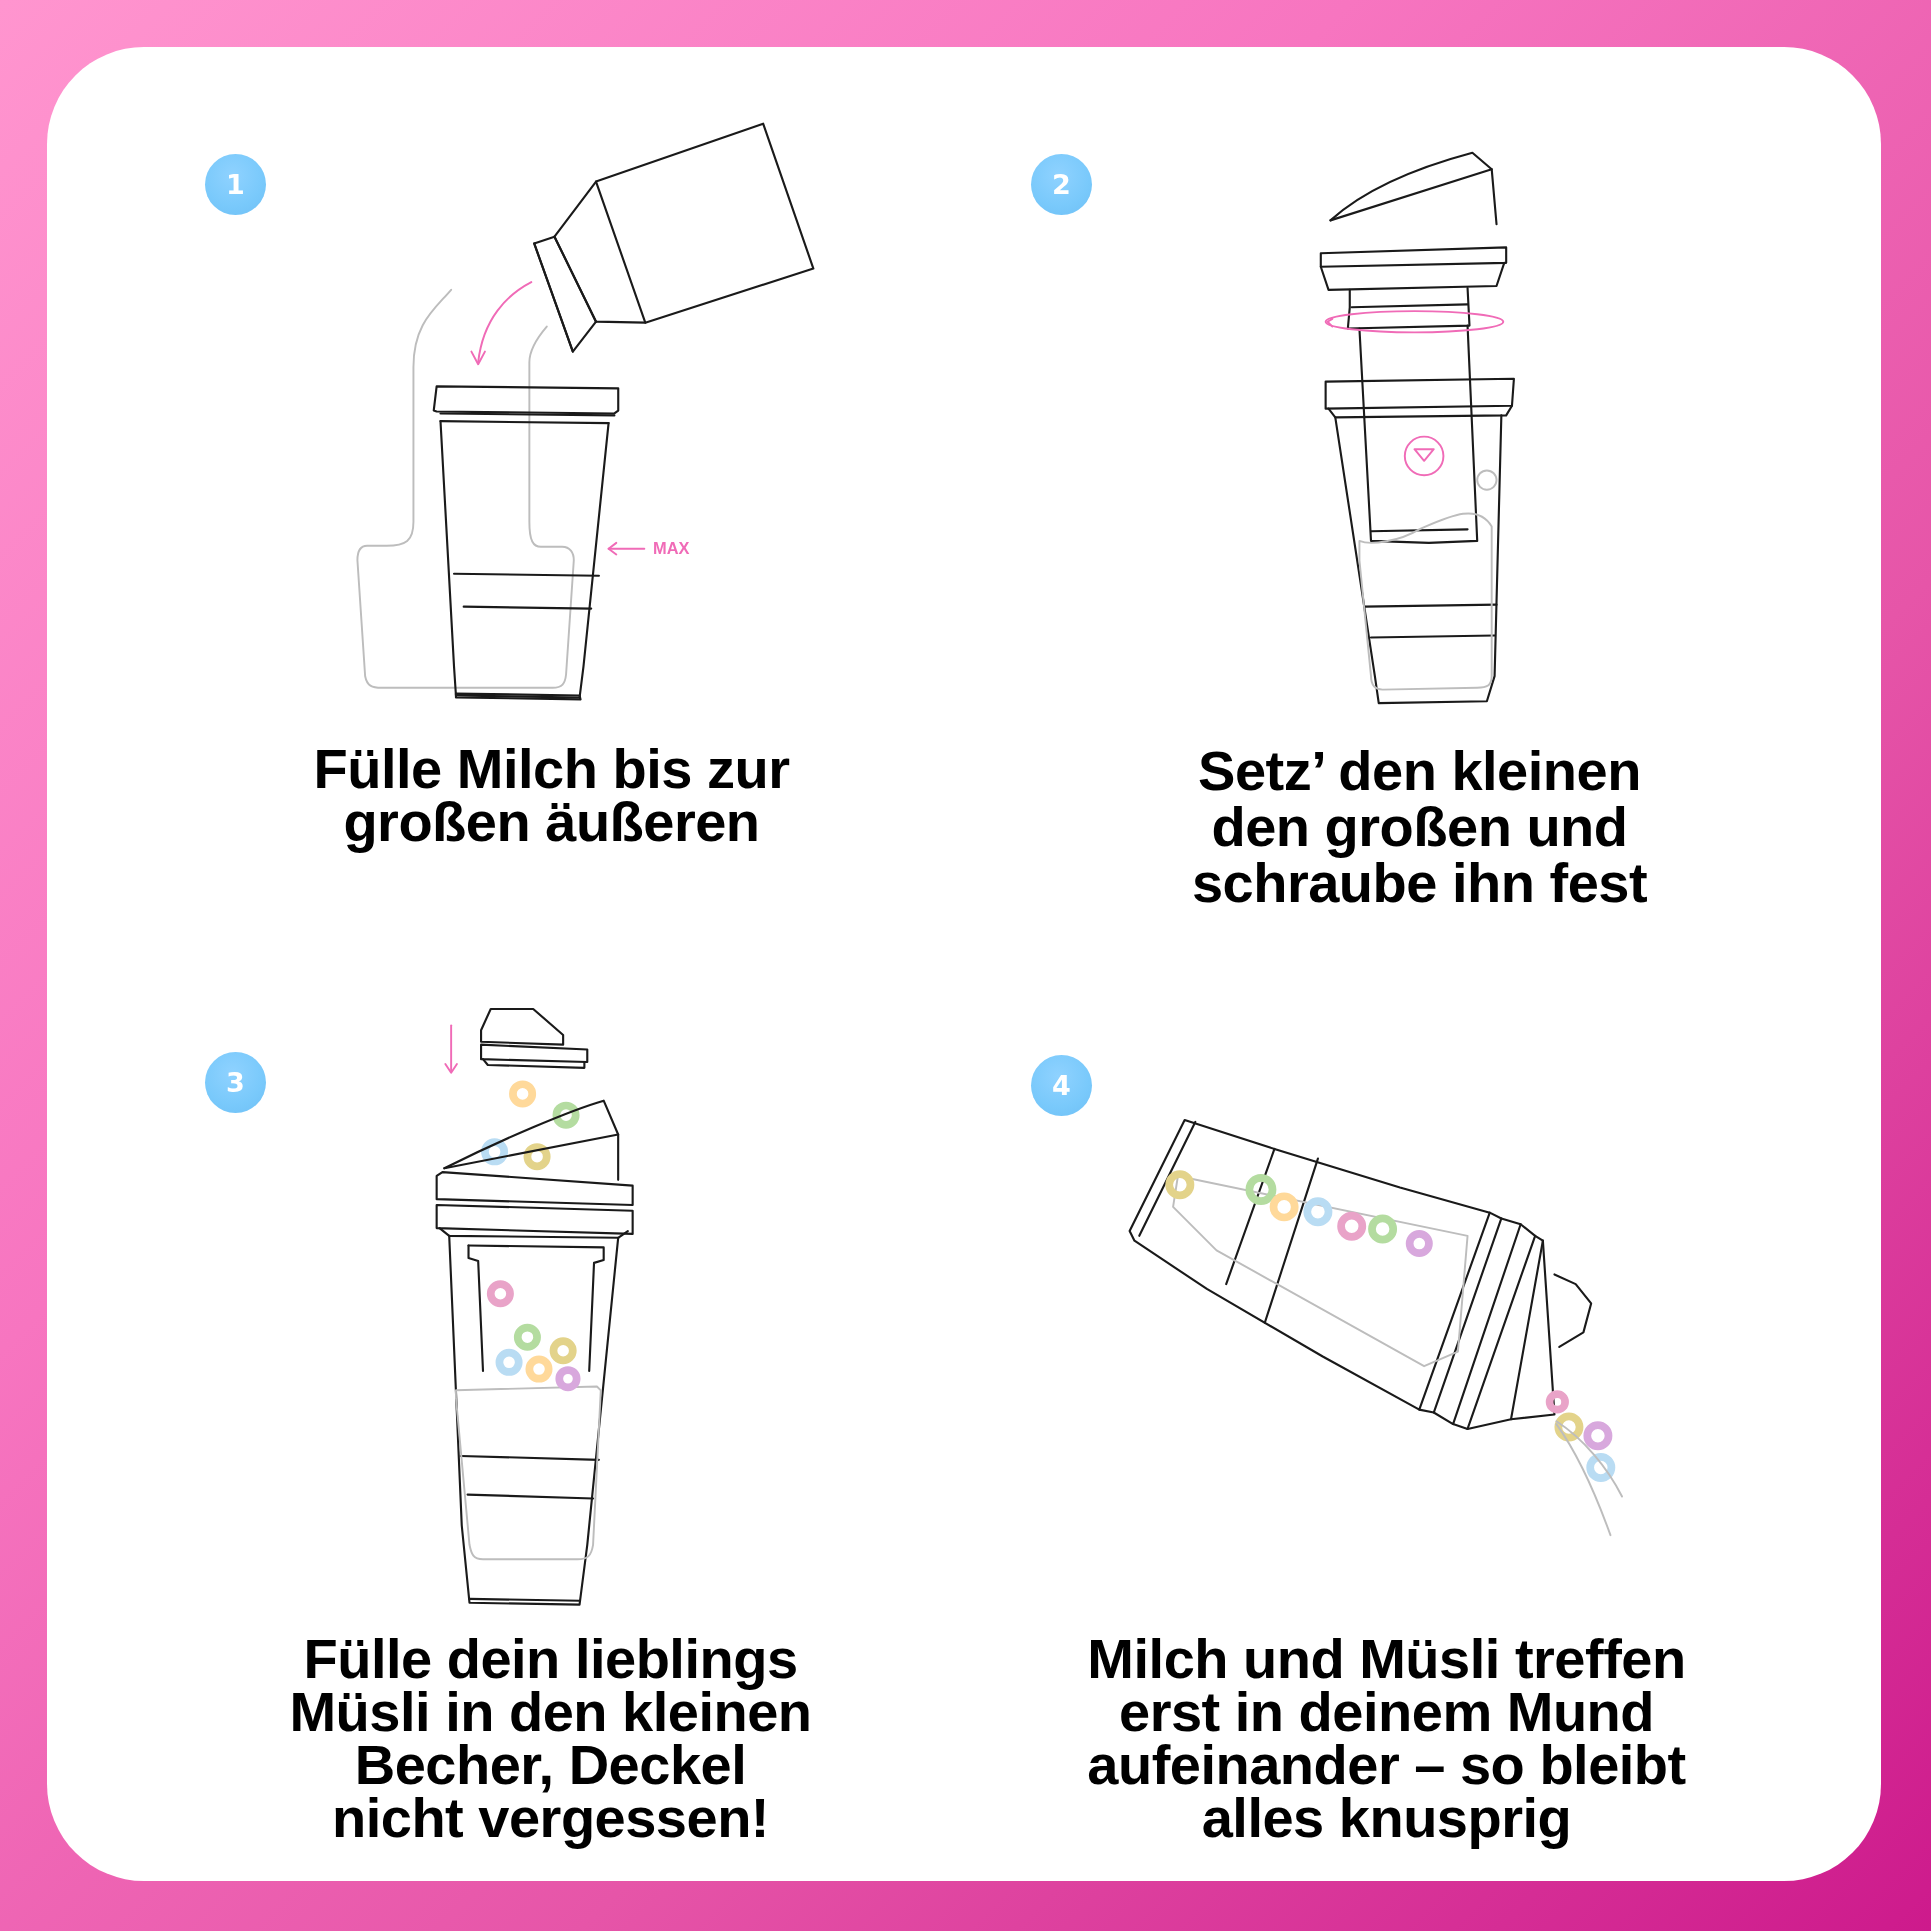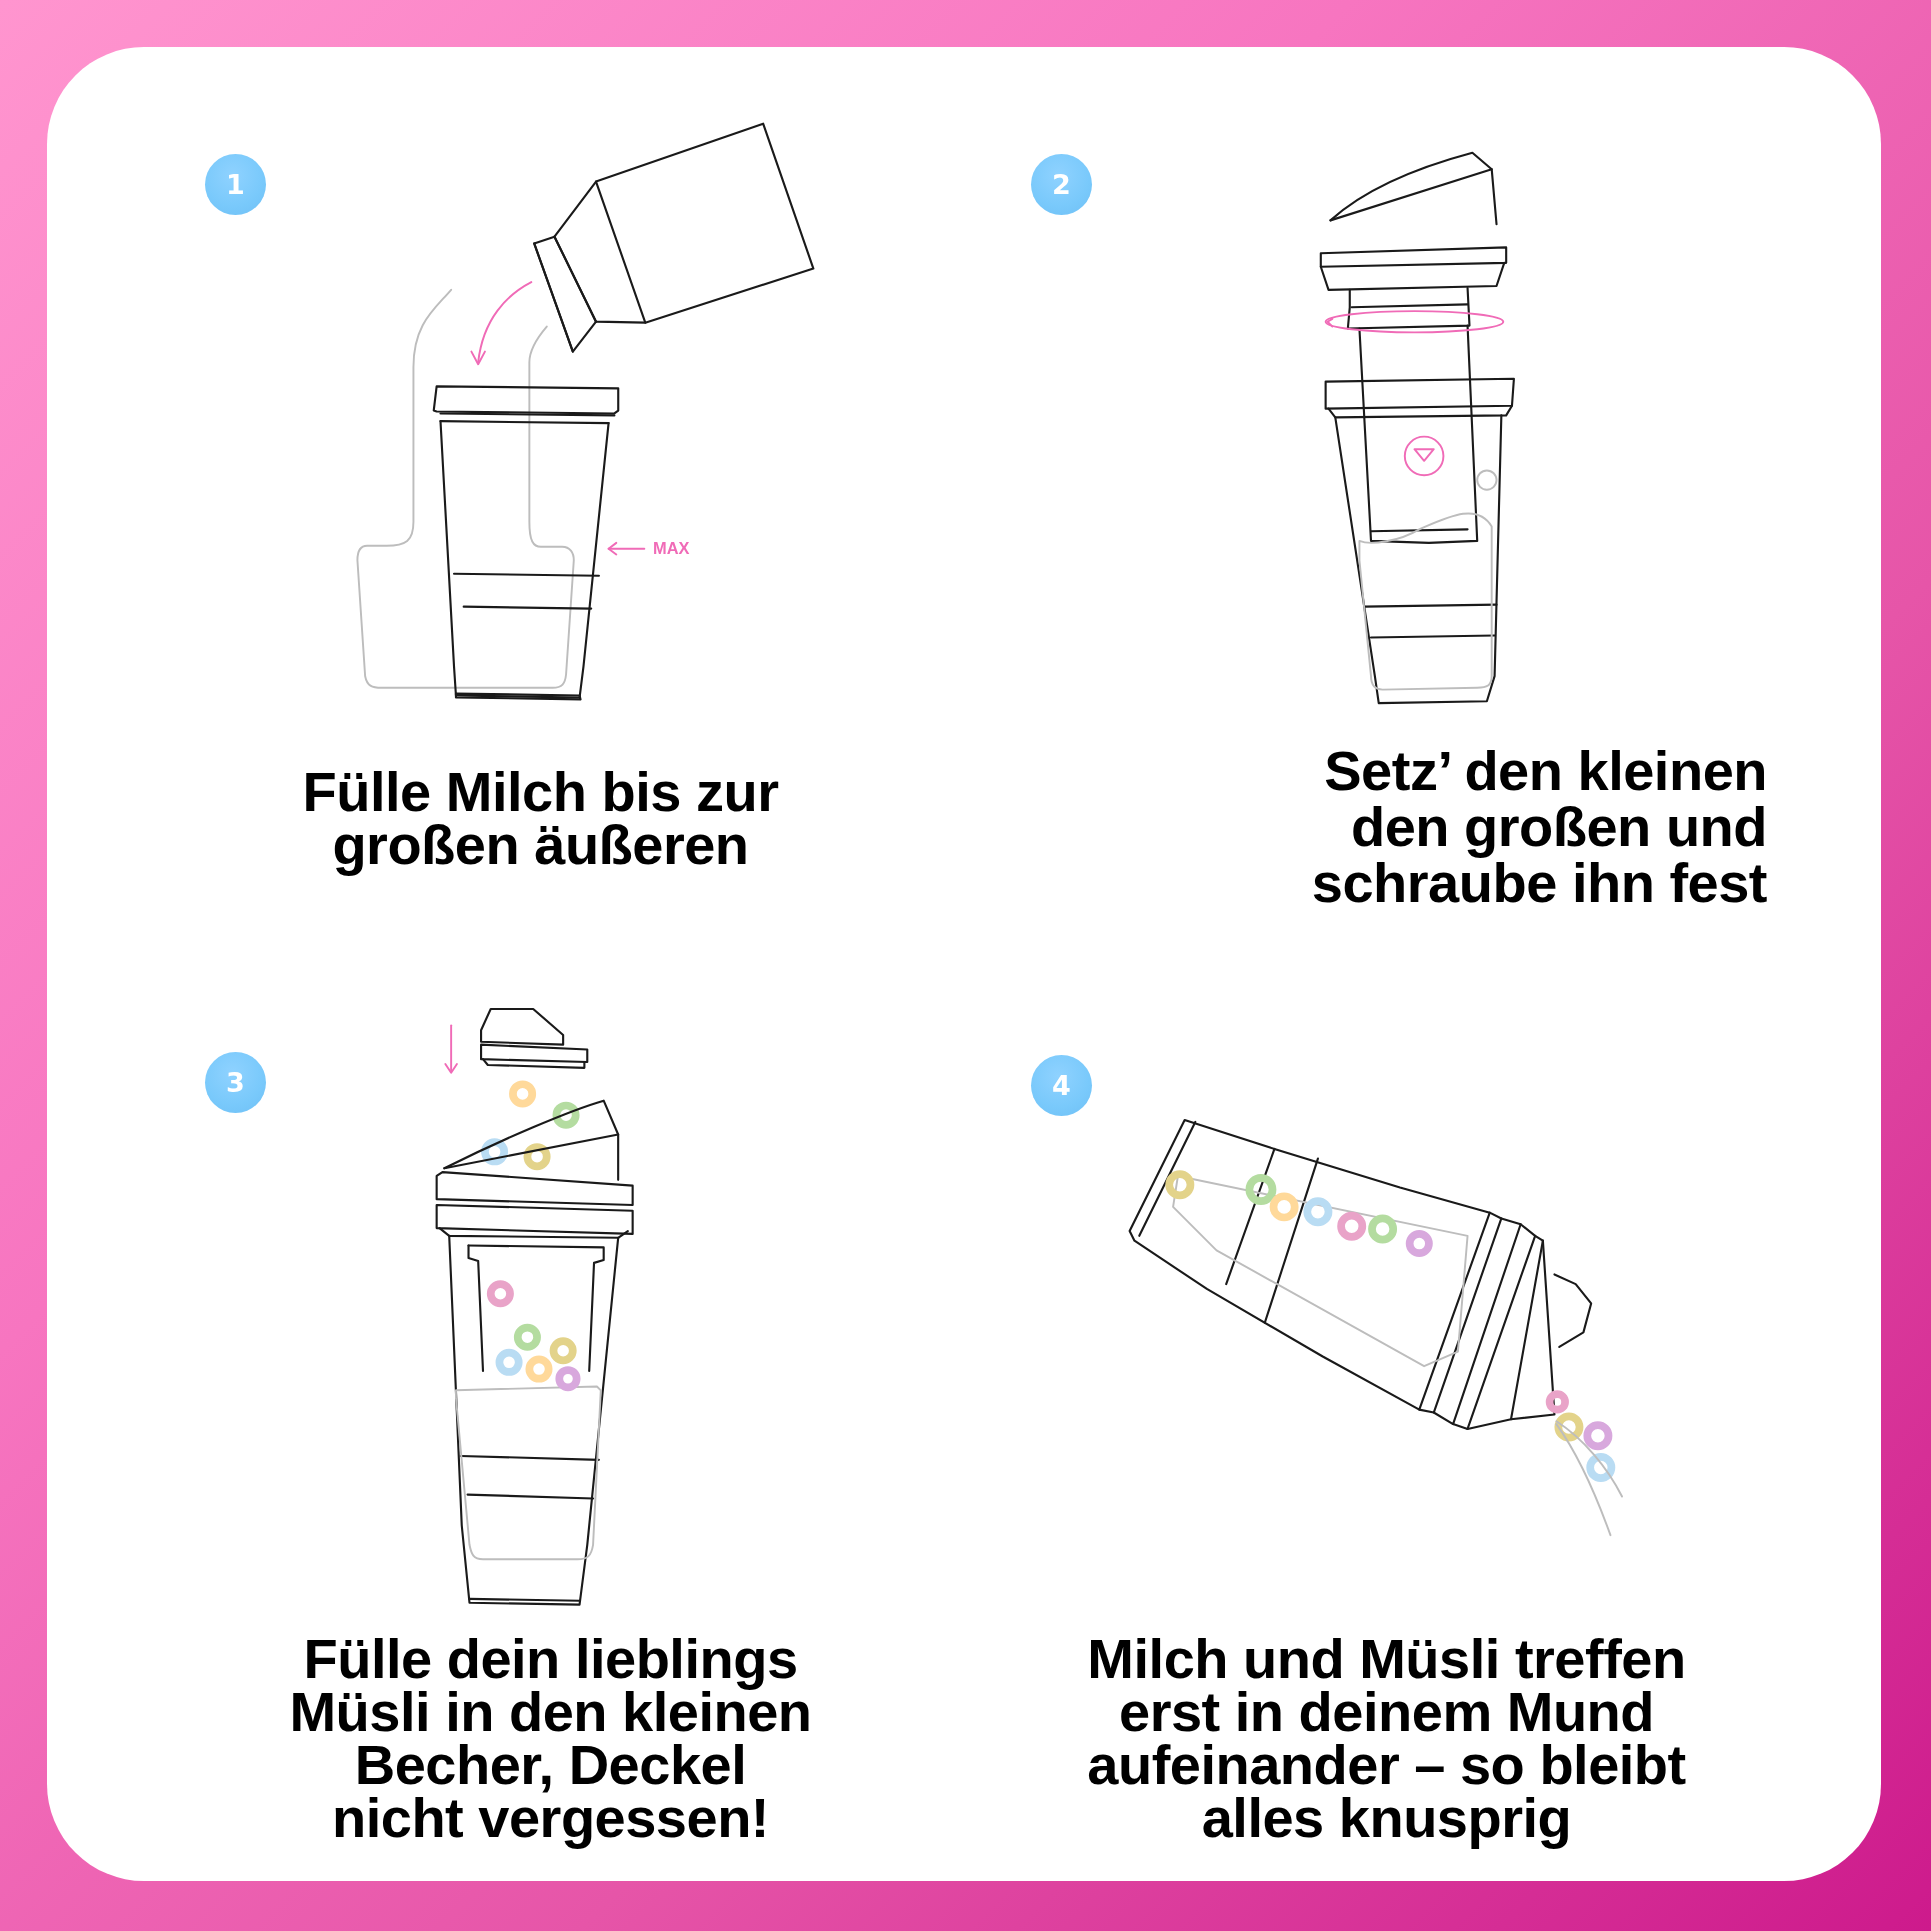--- a/index.html
+++ b/index.html
@@ -59,21 +59,21 @@
     <path class="dk" d="M480,628 L612,630"></path>
     <path class="dk" d="M472,718 L600,720 L601,724 L472,722 Z"></path>
 
     <path class="pk" d="M550,292 C525,305 500,330 495,375"></path>
     <path class="pk" d="M488,364 L495,377 L502,364"></path>
 
     <path class="pk" d="M630,568 L667,568"></path>
     <path class="pk" d="M638,562 L630,568 L638,574"></path>
     <text class="maxlbl" x="676" y="574">MAX</text>
   </svg>
-  <div class="caption" style="left:193px;top:742px;width:695px;margin-top:23px;">
+  <div class="caption" style="left:204px;top:742px;width:695px;">
     <span>Fülle Milch bis zur</span>
     <span>großen äußeren</span>
   </div>
 </div>
 
 <div class="step" style="left:0;top:0;width:1931px;height:966px;">
   <div class="badge" style="left:1031px;top:154px;">2</div>
   <svg class="illus" width="1931" height="966" viewBox="0 0 2000 1000">
 
     <path class="dk" d="M1378,228 C1420,190 1480,170 1525,158 L1545,175 L1550,232"></path>
@@ -94,21 +94,21 @@
     <path class="dk" d="M1383,432 L1424,700 L1428,728 L1540,726 L1548,700 L1555,430"></path>
     <path class="dk" d="M1413,628 L1550,626"></path>
     <path class="dk" d="M1420,660 L1548,658"></path>
 
     <path class="lt" d="M1408,560 C1420,565 1450,560 1470,548 C1500,535 1530,520 1545,545 L1545,700 C1545,710 1540,712 1530,712 L1432,714 C1424,714 1420,710 1420,700 L1408,580 Z"></path>
 
     <circle class="pk" cx="1475" cy="472" r="20"></circle>
     <path class="pk" d="M1465,465 L1485,465 L1475,477 Z"></path>
     <circle cx="1540" cy="497" r="10" fill="none" stroke="#bdbdbd" stroke-width="2"></circle>
   </svg>
-  <div class="caption" style="left:1072px;top:743px;width:695px;line-height:56px;text-align:right;">
+  <div class="caption" style="left:1072px;top:743px;width:695px;line-height:56px;">
     <span>Setz’ den kleinen</span>
     <span>den großen und</span>
     <span>schraube ihn fest</span>
   </div>
 </div>
 
 <div class="step" style="left:0;top:0;width:966px;height:1931px;">
   <div class="badge" style="left:205px;top:1052px;">3</div>
   <svg class="illus" width="966" height="1931" viewBox="0 0 1000 2000">
 

